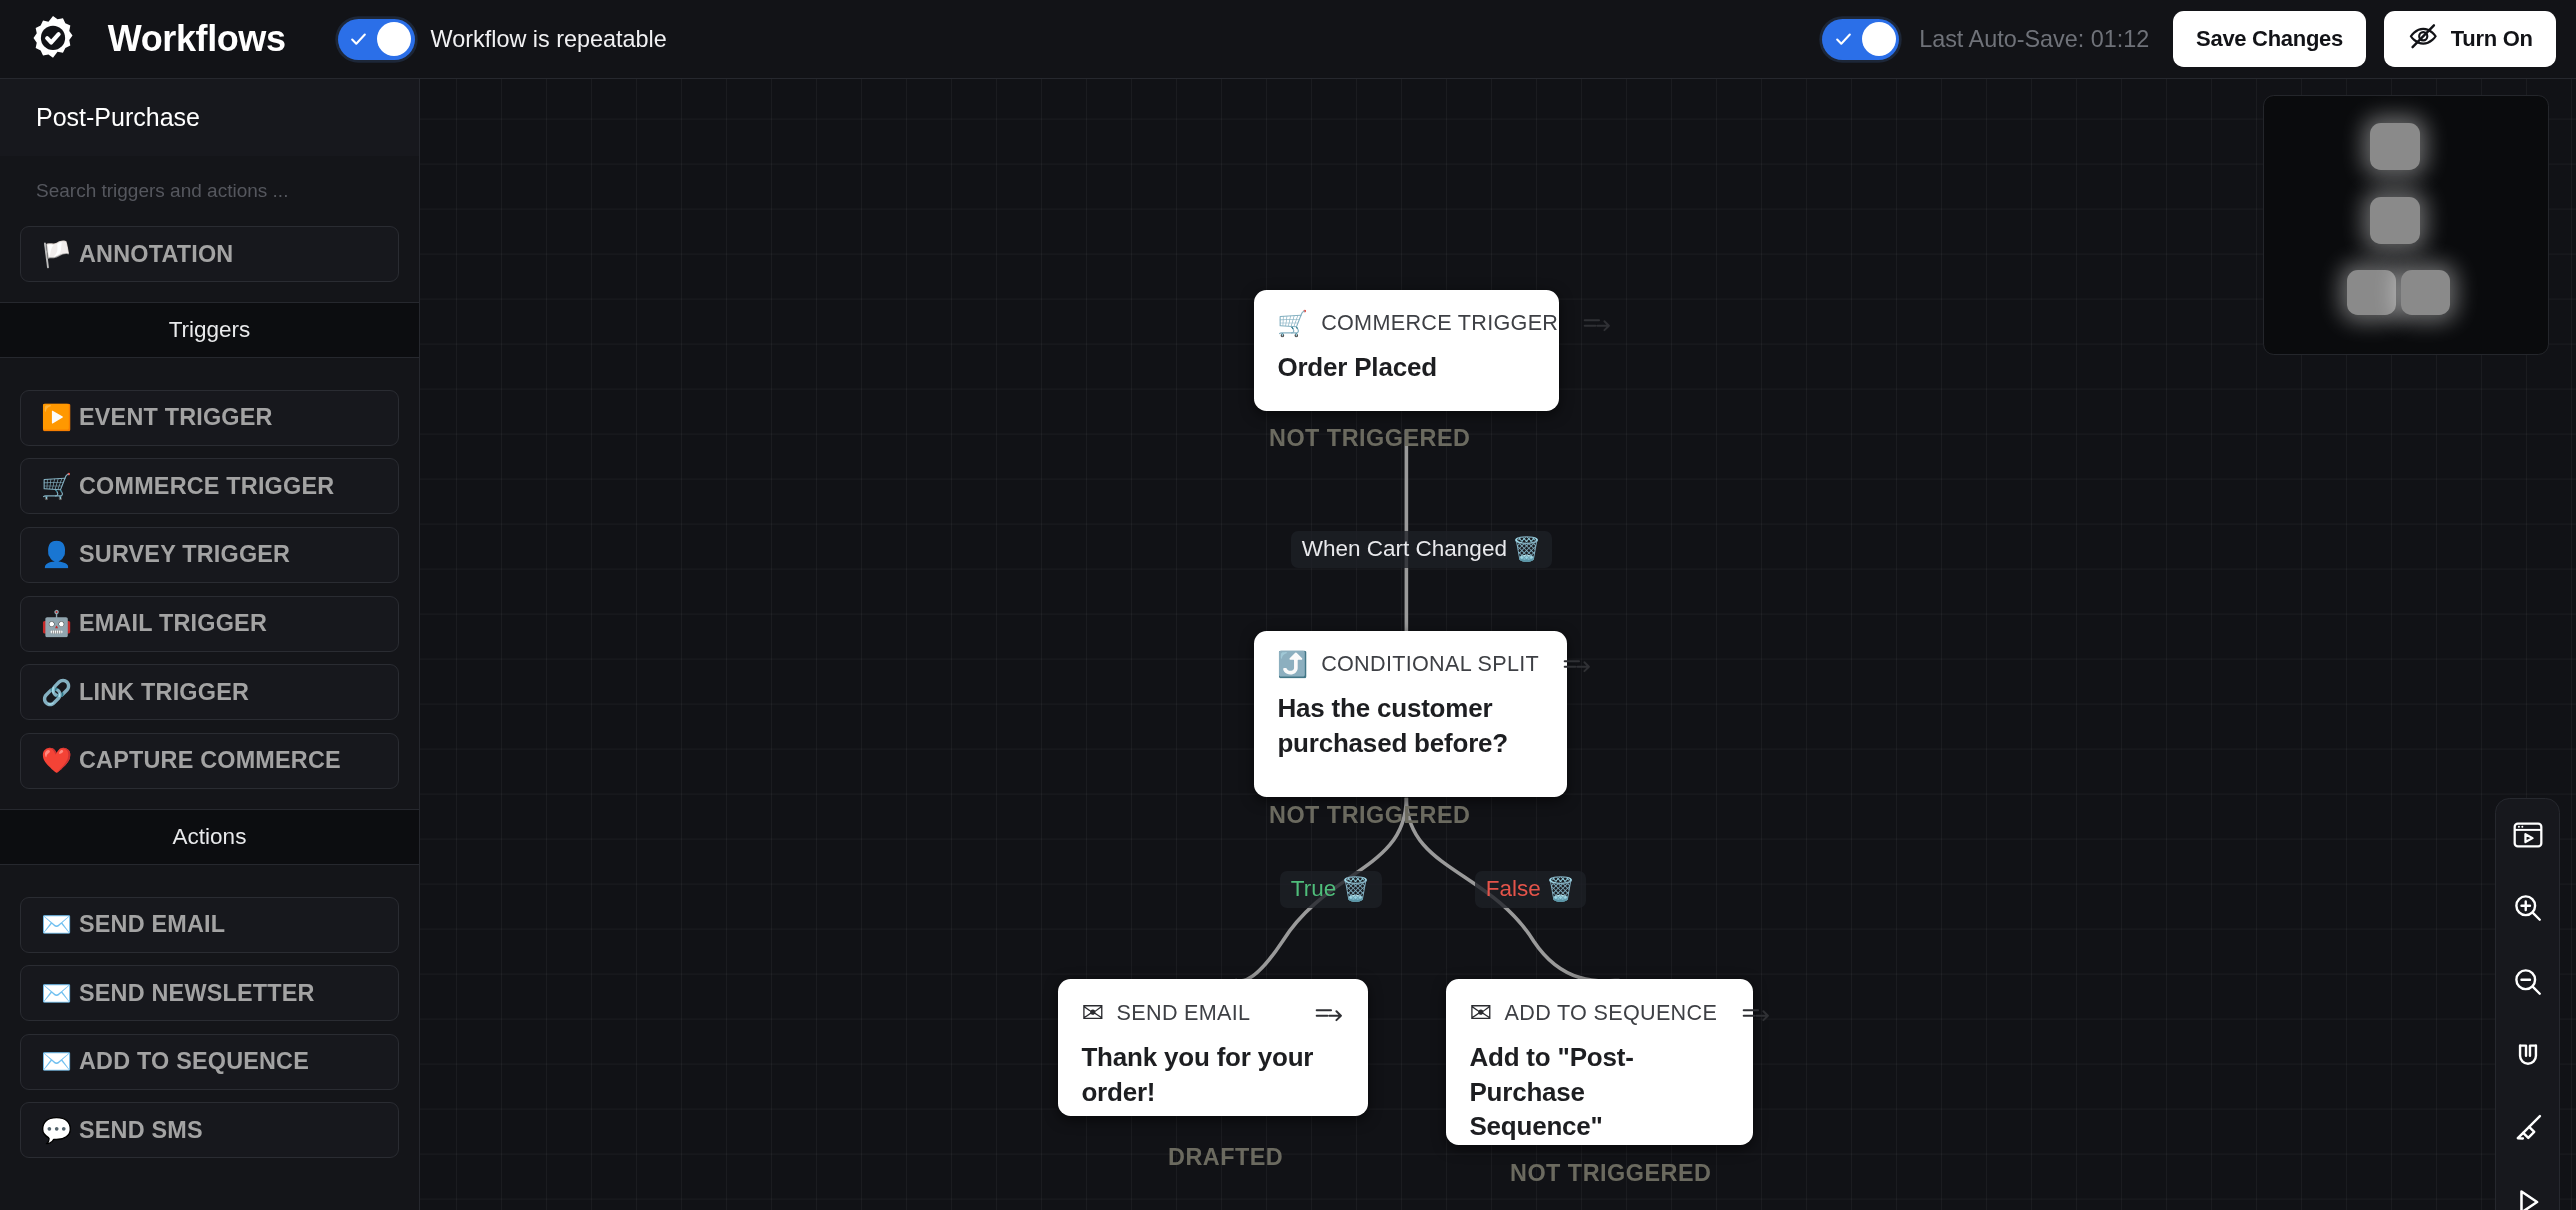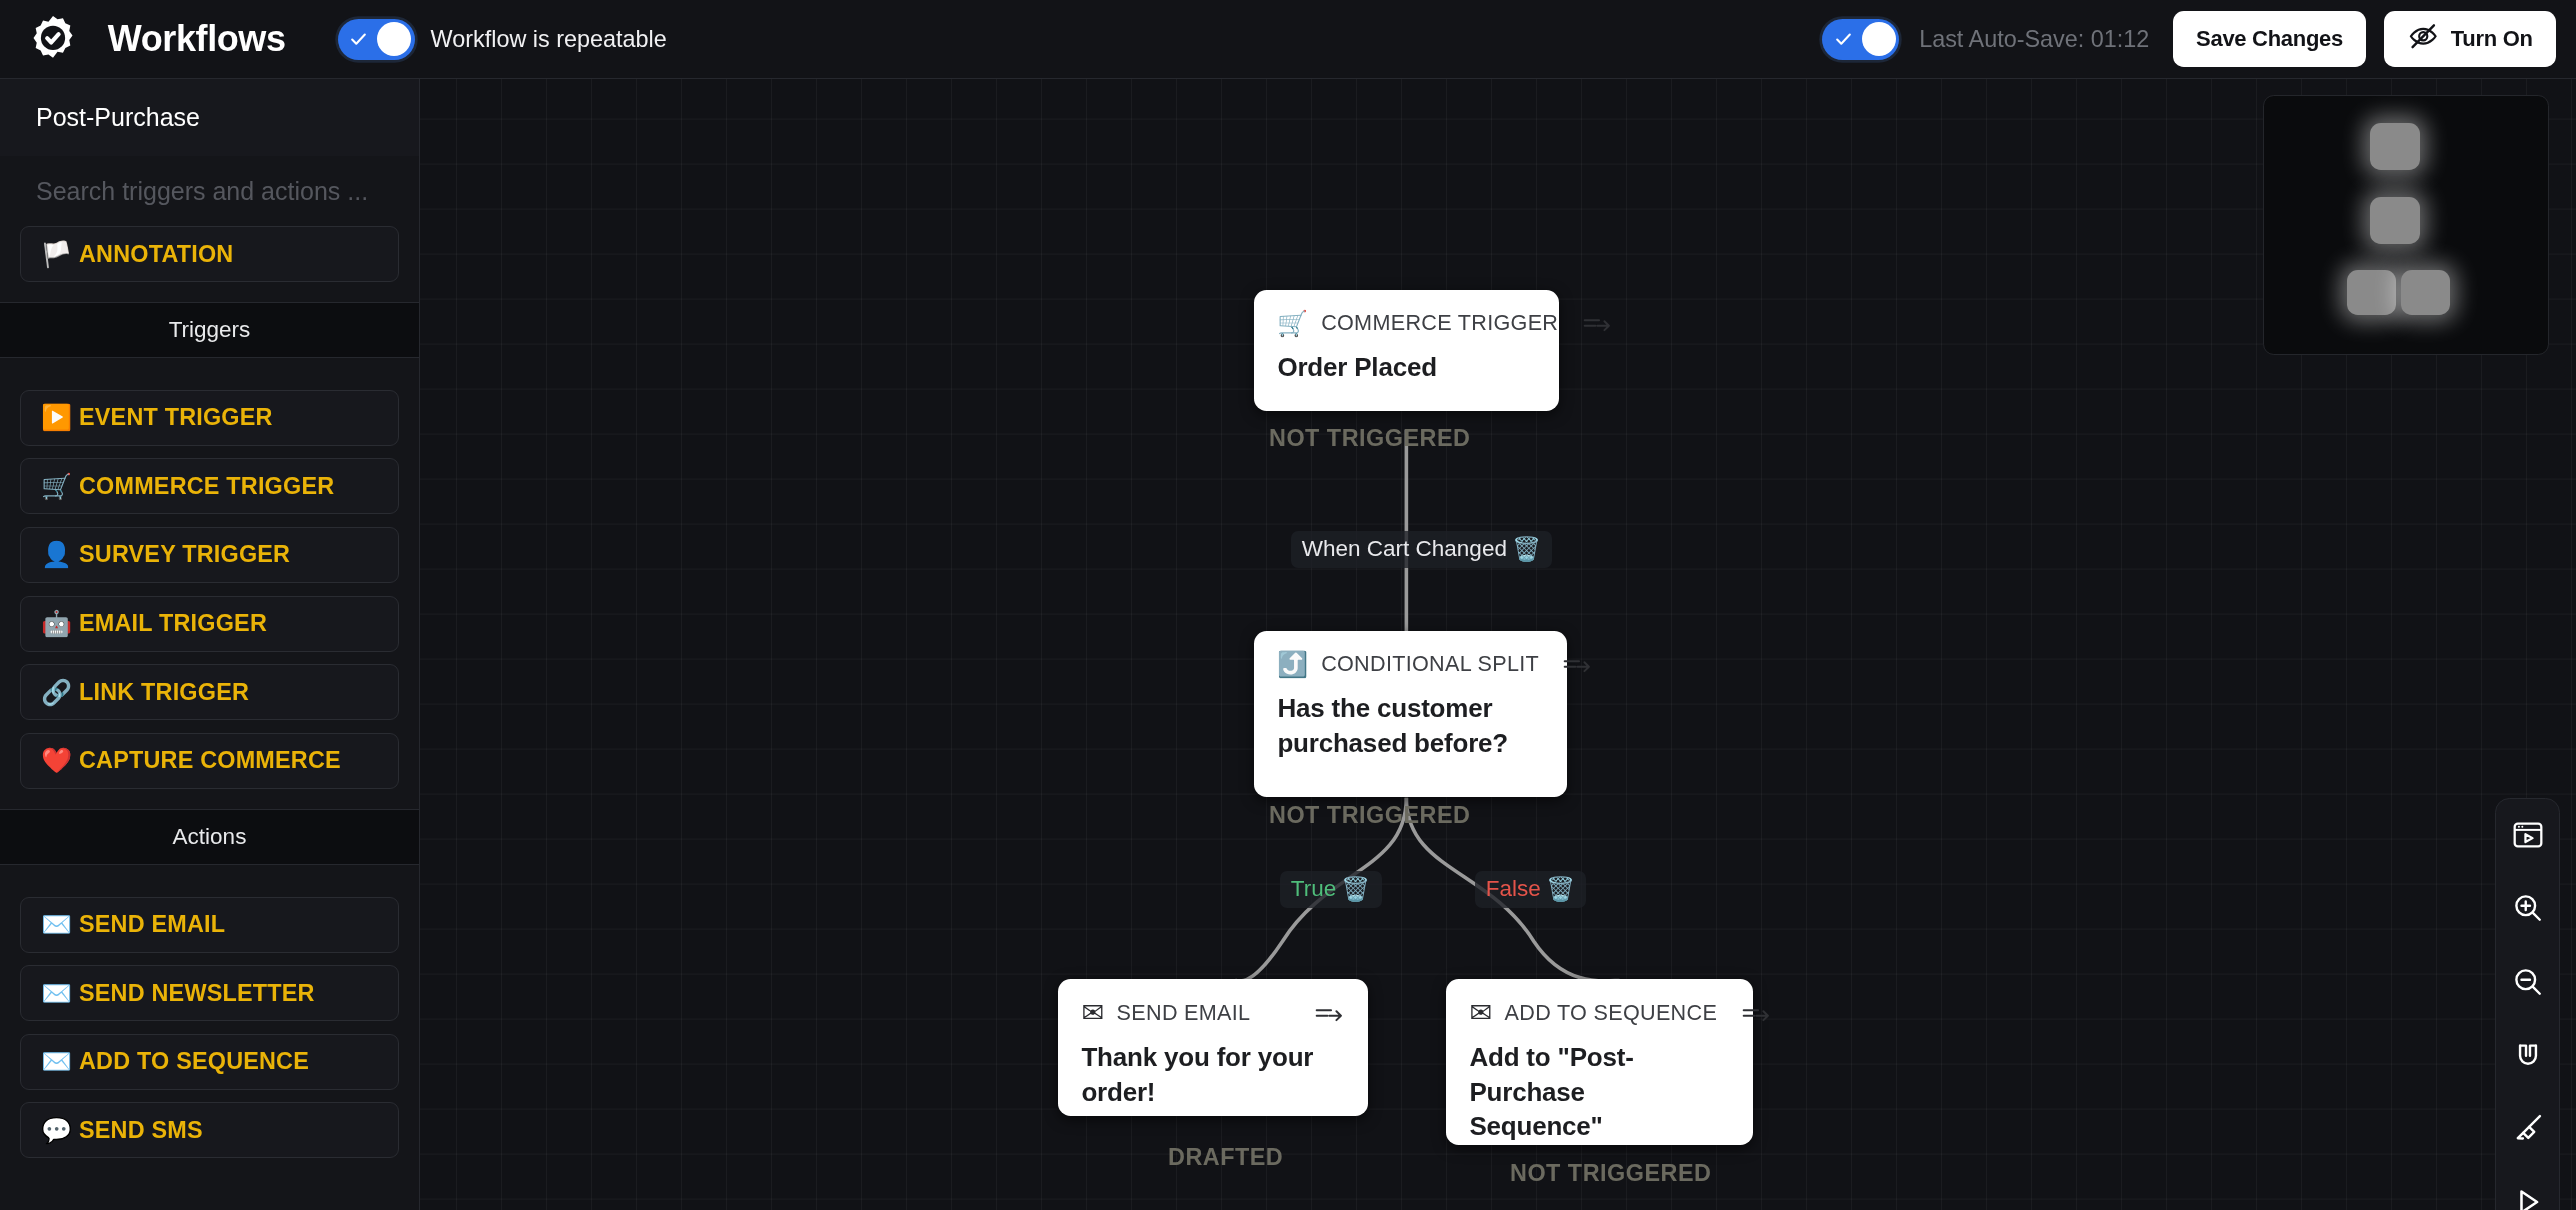--- a/index.html
+++ b/index.html
@@ -62,33 +62,33 @@
     height: 77px; display: flex; align-items: center;
     padding: 0 36px; color: #ffffff; font-size: 25px;
     background: #17181d;
   }
   .search-box {
     height: 70px; display: flex; align-items: center;
     padding: 0 36px; background: #141519;
   }
   .search-box input {
     width: 100%; background: transparent; border: none; outline: none;
-    color: #a16207; font-size: 25px; font-family: "Liberation Sans", sans-serif;
+    color: #a16207; font-size: 19px; font-family: "Liberation Sans", sans-serif;
   }
   .search-box input::placeholder { color: #55575e; }
   .palette-item {
     margin: 0 20px 12.6px 20px; height: 56px;
     border: 0.9px solid #2a2c32; border-radius: 9px;
     background: #17181d;
     display: flex; align-items: center; padding: 0 20px;
     cursor: grab; user-select: none;
   }
   .palette-item .emoji { font-size: 25px; width: 38px; line-height: 1; }
   .palette-item .plabel {
-    color: #eab308; font-size: 23.4px; font-weight: 700; letter-spacing: 0.2px;
+    color: #a3a3a3; font-size: 23.4px; font-weight: 700; letter-spacing: 0.2px;
   }
   .section-head {
     height: 56px; background: #0c0d10;
     border-top: 0.9px solid #26282e; border-bottom: 0.9px solid #26282e;
     display: flex; align-items: center; justify-content: center;
     color: #e9eaec; font-size: 22.5px; margin-bottom: 32px;
   }
   .section-gap { height: 7.2px; }
 
   

